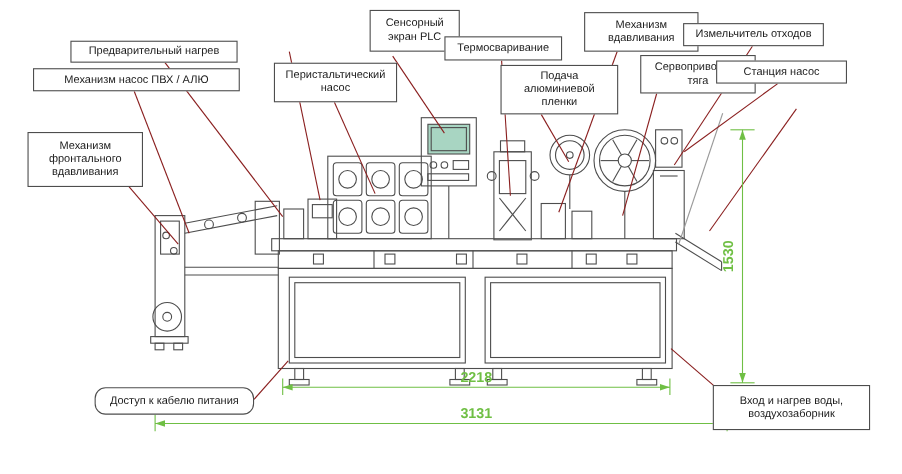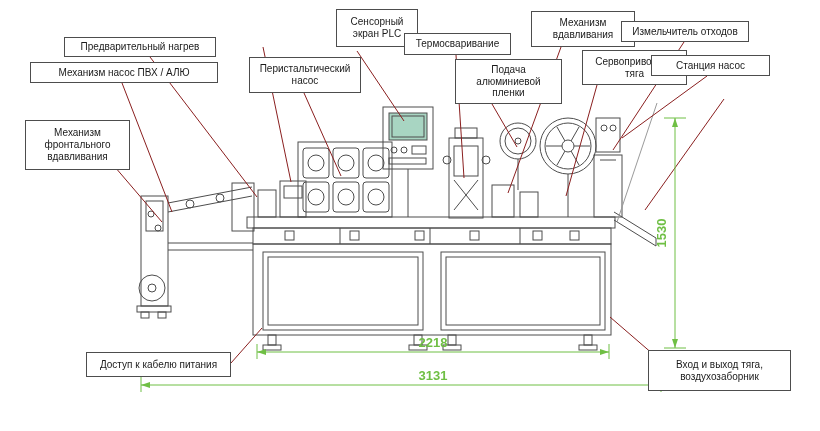--- a/index.html
+++ b/index.html
@@ -185,16 +185,16 @@
   <div class="label" style="left:318px; top:9px;  width:82px;  height:38px;margin-left:18px;">Сенсорный экран PLC</div>
   <div class="label" style="left:404px; top:33px;  width:107px; height:22px;">Термосваривание</div>
   <div class="label" style="left:531px; top:11px;  width:104px; height:36px;">Механизм вдавливания</div>
   <div class="label" style="left:621px; top:21px;  width:128px; height:21px;text-align:center;">Измельчитель отходов</div>
   <div class="label" style="left:30px;  top:62px;  width:188px; height:21px;">Механизм насос ПВХ / АЛЮ</div>
   <div class="label" style="left:249px; top:57px;  width:112px; height:36px;">Перистальтический насос</div>
   <div class="label" style="left:440px; top:59px;  width:107px; height:45px;margin-left:15px;">Подача алюминиевой пленки</div>
   <div class="label" style="left:546px; top:50px;  width:105px; height:35px;margin-left:36px;">Сервоприводная тяга</div>
   <div class="label" style="left:651px; top:55px;  width:119px; height:21px;">Станция насос</div>
   <div class="label" style="left:25px;  top:96px;  width:105px; height:50px;margin-top:24px;">Механизм фронтального вдавливания</div>
-  <div class="label" style="left:86px;  top:352px; width:145px; height:25px;">Доступ к кабелю питания</div>
-  <div class="label" style="left:648px; top:350px; width:143px; height:41px;">Вход и выход тяга, воздухозаборник</div>
+  <div class="label" style="left:86px;  top:352px; width:145px; height:25px;border-radius:10px;">Доступ к кабелю питания</div>
+  <div class="label" style="left:648px; top:350px; width:143px; height:41px;">Вход и нагрев воды, воздухозаборник</div>
 
 </div>
 
 </body></html>

